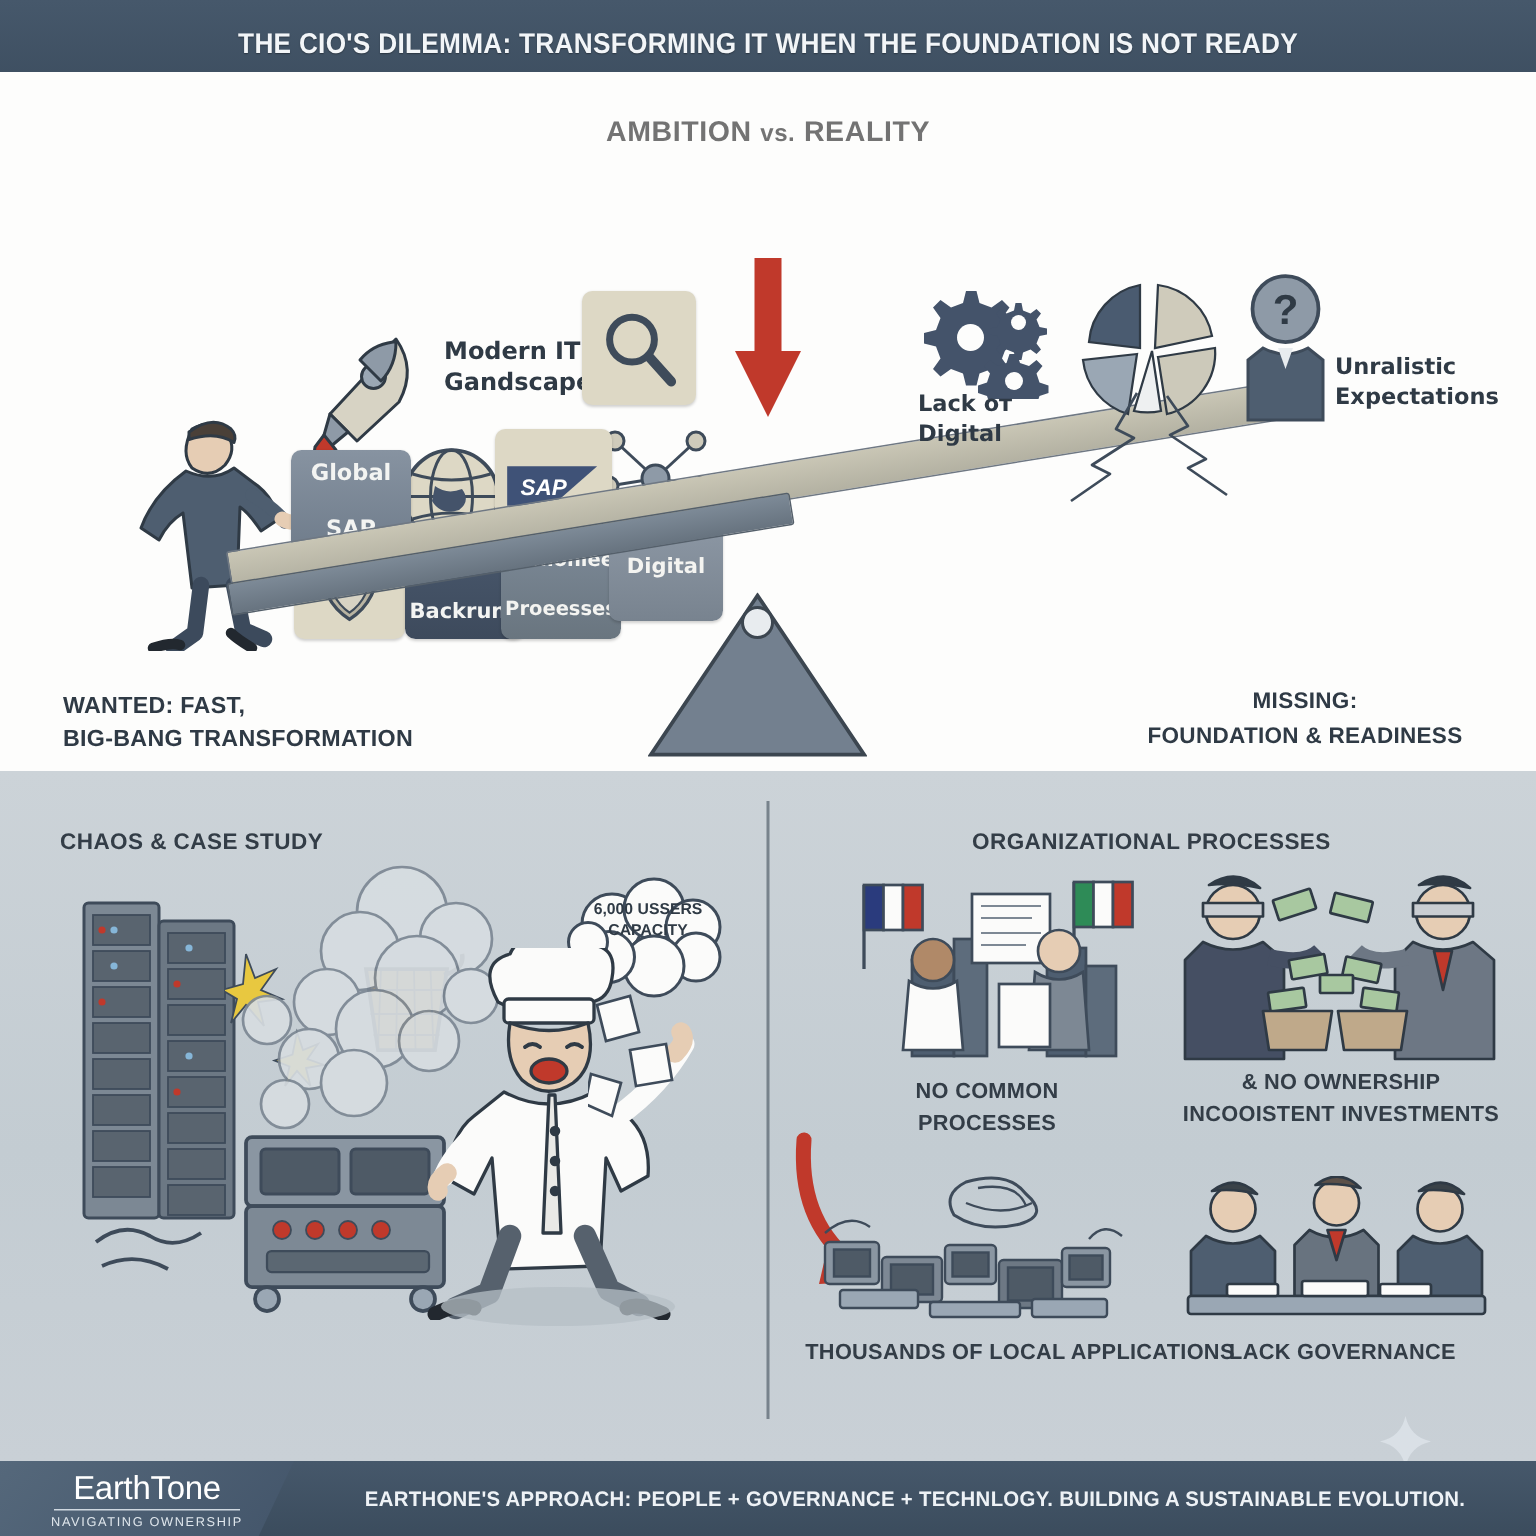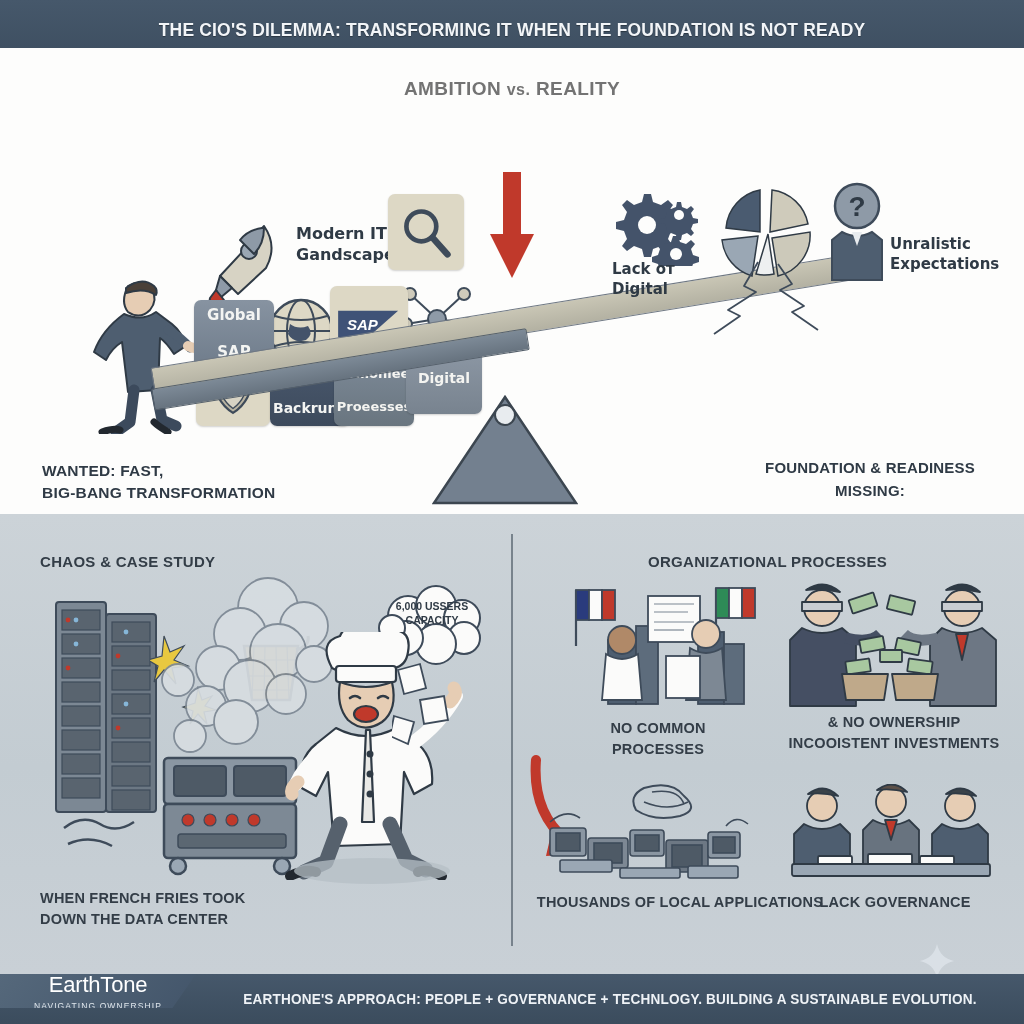--- a/index.html
+++ b/index.html
@@ -112,21 +112,21 @@
     font-size:10.5px; font-weight:bold; color:#2f3a45; line-height:1.3;
   }
 
   
   .footer {
     position:absolute; left:0; top:974px; width:1024px; height:50px;
     background:linear-gradient(180deg,#46586b 0%,#3b4c5d 100%);
     display:flex; align-items:center;
   }
   .footer-logo {
-    position:absolute; left:0; top:974px; width:196px; height:34px;
+    position:absolute; left:0; top:974px; width:196px; height:50px;
     background:linear-gradient(135deg,#55687b 0%,#43556a 100%);
     display:flex; flex-direction:column; align-items:center; justify-content:center;
     clip-path:polygon(0 0, 100% 0, 88% 100%, 0 100%);
   }
   .logo-name { color:#ffffff; font-size:22px; letter-spacing:-.2px; font-weight:400; }
   .logo-name b { font-weight:400; }
   .logo-rule { width:124px; height:1px; background:#cfd8e0; margin:1px 0 2px; }
   .logo-tag { color:#dfe6ec; font-size:8.5px; letter-spacing:1.1px; }
   .footer-tag {
     position:absolute; left:196px; top:974px; width:828px; height:50px;
@@ -305,22 +305,22 @@
     <div class="small-cap handdrawn" style="left:890px;top:186px;width:128px;font-size:15px;text-align:left;line-height:1.35;">
       <div>Unralistic</div>
       <div>Expectations</div>
     </div>
 
     <div class="label-left">
       <div>WANTED: FAST,</div>
       <div>BIG-BANG TRANSFORMATION</div>
     </div>
     <div class="label-right">
+      <div>MISSING:</div>
       <div>FOUNDATION &amp; READINESS</div>
-      <div>MISSING:</div>
     </div>
     <div class="label-gap">THE GAP</div>
   </div>
 
   <div class="bottom-panel"></div>
   <div class="divider"></div>
 
   <div class="sec-heading" style="left:40px;top:553px;">CHAOS &amp; CASE STUDY</div>
   <div class="sec-heading" style="left:648px;top:553px;">ORGANIZATIONAL PROCESSES</div>
 
@@ -463,24 +463,20 @@
       <path d="M6 10 l22 -6 l6 24 l-22 6z"></path>
         <path d="M28 40 l24 -4 l4 24 l-24 4z"></path>
         <path d="M2 56 l20 6 l-6 22 l-18 -8z"></path>
     </g>
   </svg>
   <ellipse cx="370" cy="872" rx="76" ry="12" fill="#b4bdc4" opacity=".7" style="position:absolute;"></ellipse>
   <svg style="position:absolute;left:292px;top:856px;width:160px;height:30px;" viewBox="0 0 160 30">
     <ellipse cx="80" cy="15" rx="78" ry="13" fill="#b6bfc6" opacity=".75"></ellipse>
   </svg>
 
-  <div class="caption" style="left:40px;top:888px;">
-    <div>WHEN FRENCH FRIES TOOK</div>
-    <div>DOWN THE DATA CENTER</div>
-  </div>
 
   <svg style="position:absolute;left:548px;top:582px;width:212px;height:126px;" viewBox="0 0 212 126">
     <g stroke="#3e4b5a" stroke-width="1.8">
       <rect x="60" y="58" width="28" height="64" fill="#4e5e70"></rect>
       <rect x="88" y="44" width="22" height="78" fill="#5d6c7c"></rect>
       <rect x="150" y="50" width="26" height="72" fill="#4e5e70"></rect>
       <rect x="176" y="62" width="20" height="60" fill="#5d6c7c"></rect>
       <rect x="100" y="14" width="52" height="46" fill="#fbfbfa"></rect>
       <g stroke="#7d8894" stroke-width="1.2">
         <line x1="106" y1="22" x2="146" y2="22"></line>

